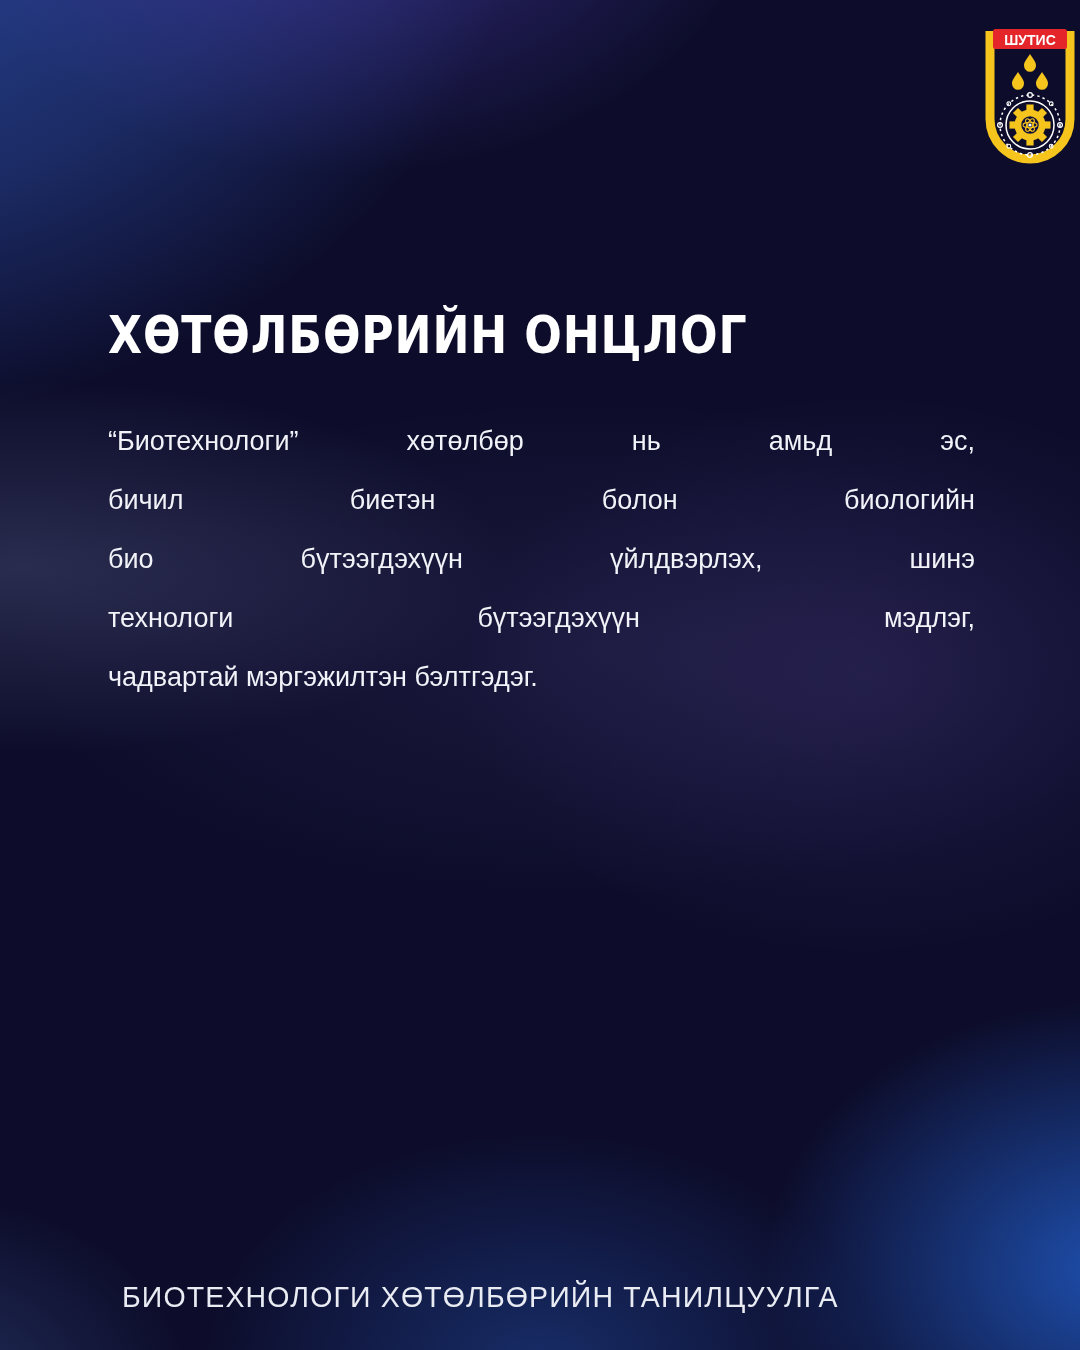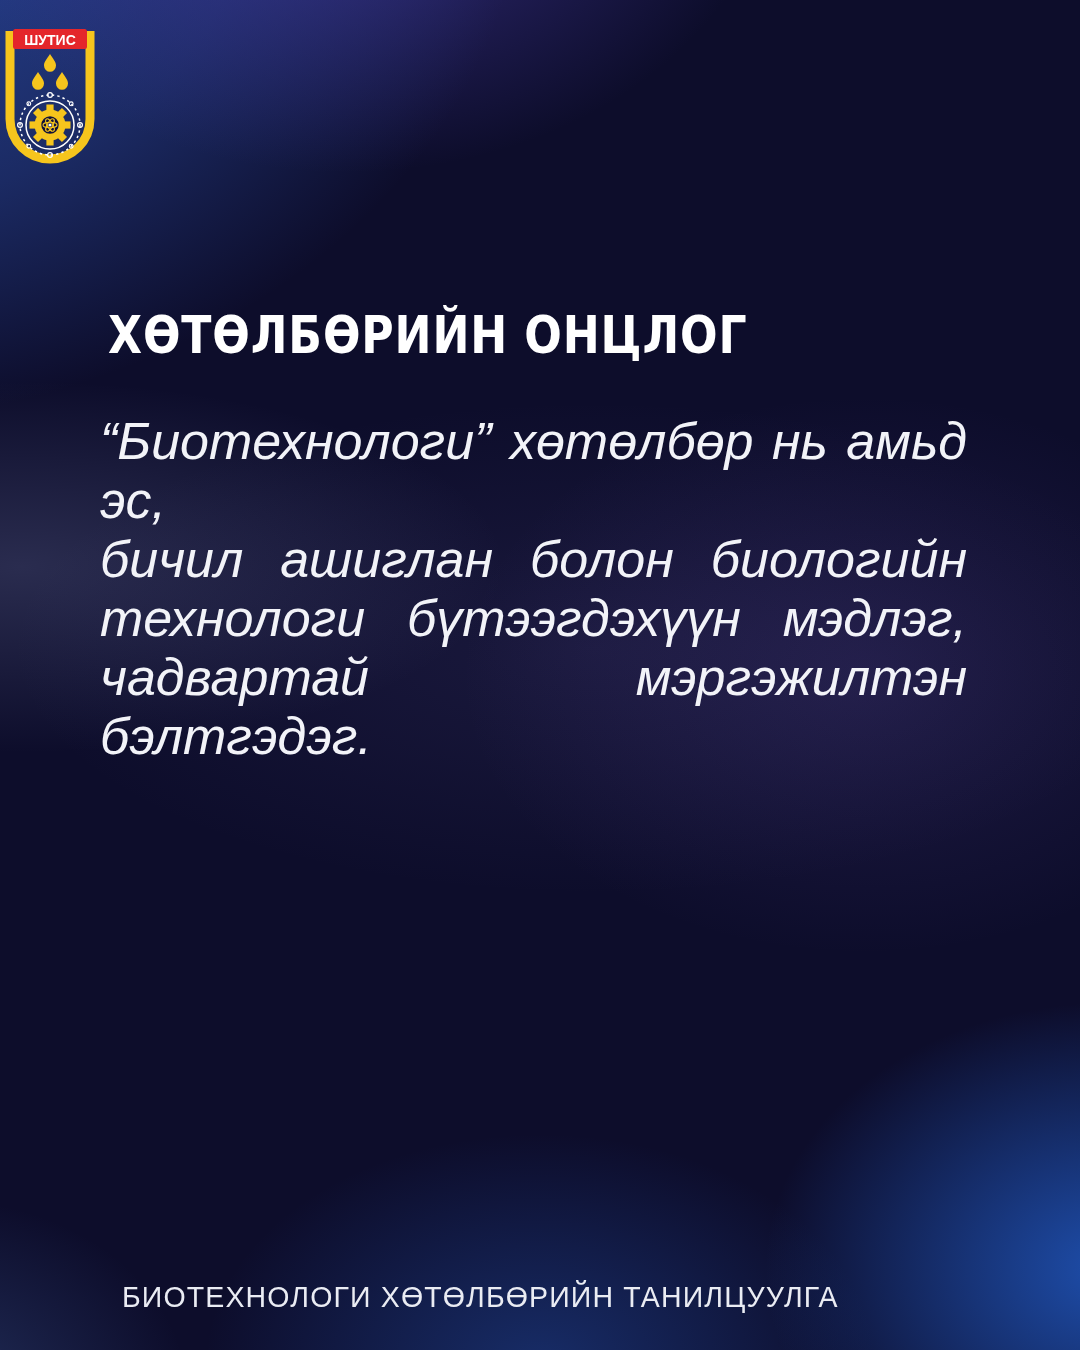--- a/index.html
+++ b/index.html
@@ -15,21 +15,21 @@
       radial-gradient(ellipse 420px 320px at -6% 103%, rgba(80,120,195,0.30) 0%, rgba(80,120,195,0) 60%),
       radial-gradient(ellipse 780px 300px at 2% 42%, rgba(145,155,208,0.22) 0%, rgba(145,155,208,0) 62%),
       radial-gradient(ellipse 620px 430px at 80% 50%, rgba(120,95,200,0.16) 0%, rgba(120,95,200,0) 65%),
       radial-gradient(ellipse 900px 380px at 55% 48%, rgba(120,110,190,0.12) 0%, rgba(120,110,190,0) 65%),
       radial-gradient(ellipse 700px 540px at 32% -12%, rgba(70,60,165,0.75) 0%, rgba(70,60,165,0) 62%),
       radial-gradient(ellipse 1000px 780px at -18% -10%, rgba(44,78,168,0.95) 0%, rgba(44,78,168,0.45) 45%, rgba(44,78,168,0) 72%);
   }
 
   .header {
     position:absolute; top:28px; left:0; width:100%;
-    display:flex; justify-content:flex-start; align-items:flex-start; gap:13px;
+    display:flex; justify-content:flex-end; align-items:flex-start; gap:13px;
   }
   .header-text { padding-top:24px; }
   .uni-line {
     font-size:23px; font-weight:bold; color:#fafafe; line-height:28px;
     letter-spacing:0.4px; white-space:nowrap;
     transform:scaleX(0.88); transform-origin:left top;
   }
   .school-line {
     margin-top:7px; font-size:14px; font-weight:bold; color:#eef0f8;
     letter-spacing:0.55px; white-space:nowrap;
@@ -38,22 +38,22 @@
 
   .title {
     position:absolute; left:108px; top:305px;
     font-family:"DejaVu Sans","Liberation Sans",sans-serif;
     font-size:52px; font-weight:bold; color:#ffffff;
     letter-spacing:1px; white-space:nowrap;
     transform:scaleX(0.85); transform-origin:left top;
   }
 
   .body-block {
-    position:absolute; left:100px; top:412px; width:867px;
-    font-size:52px; line-height:59px; color:#f2f3f8;font-style:italic;
+    position:absolute; left:108px; top:412px; width:867px;
+    font-size:27px; line-height:59px; color:#f2f3f8;
   }
   .body-line { text-align:justify; text-align-last:justify; }
   .body-line.last { text-align-last:left; }
 
   .footer {
     position:absolute; left:122px; top:1280px;
     font-size:30px; letter-spacing:1.2px; color:#eaecf3;
     white-space:nowrap;
     transform:scaleX(0.95); transform-origin:left top;
   }
@@ -103,18 +103,19 @@
       </g>
     </g>
   </svg>
 
 </div>
 
 <div class="title">ХӨТӨЛБӨРИЙН ОНЦЛОГ</div>
 
 <div class="body-block">
   <div class="body-line">“Биотехнологи” хөтөлбөр нь амьд эс,</div>
-  <div class="body-line">бичил ашиглан болон биологийн</div>
+  <div class="body-line">бичил биетэн болон биологийн</div>
+  <div class="body-line">био бүтээгдэхүүн үйлдвэрлэх, шинэ</div>
   <div class="body-line">технологи бүтээгдэхүүн мэдлэг,</div>
   <div class="body-line last">чадвартай мэргэжилтэн бэлтгэдэг.</div>
 </div>
 
 <div class="footer">БИОТЕХНОЛОГИ ХӨТӨЛБӨРИЙН ТАНИЛЦУУЛГА</div>
 
 </body></html>

